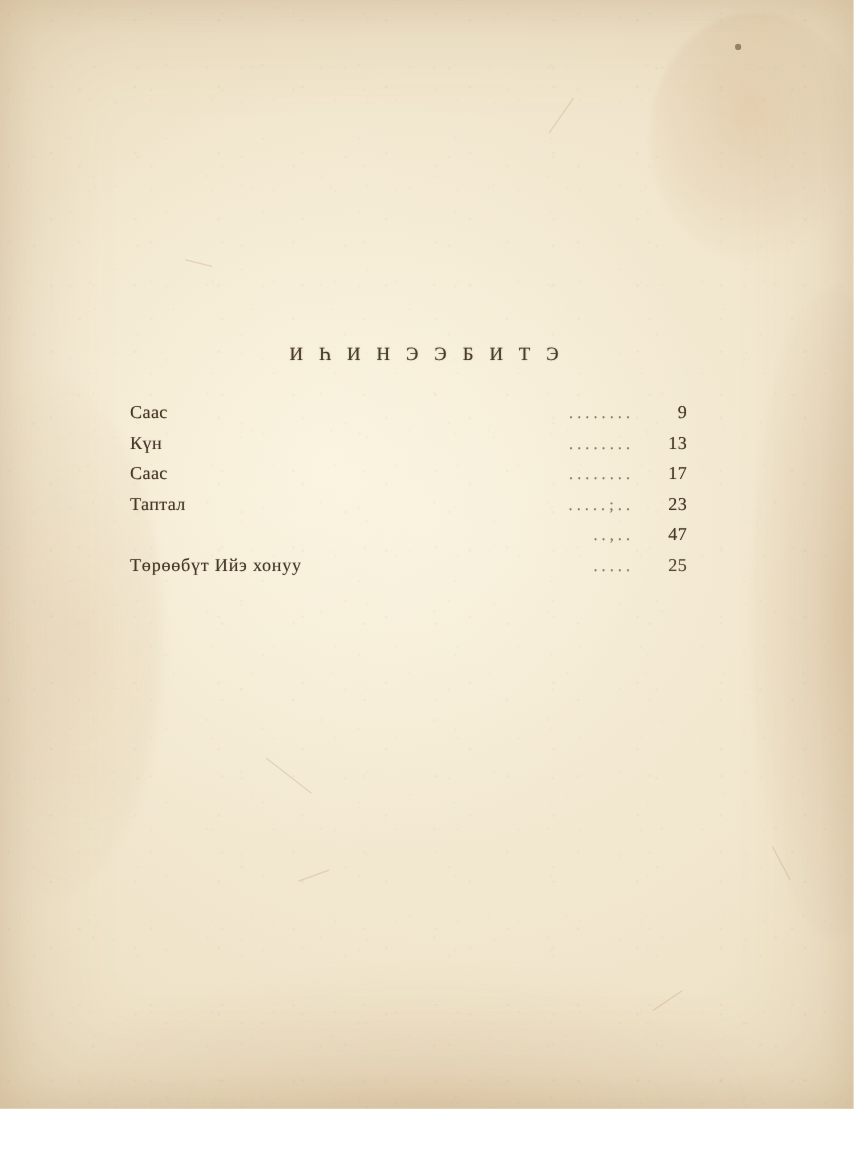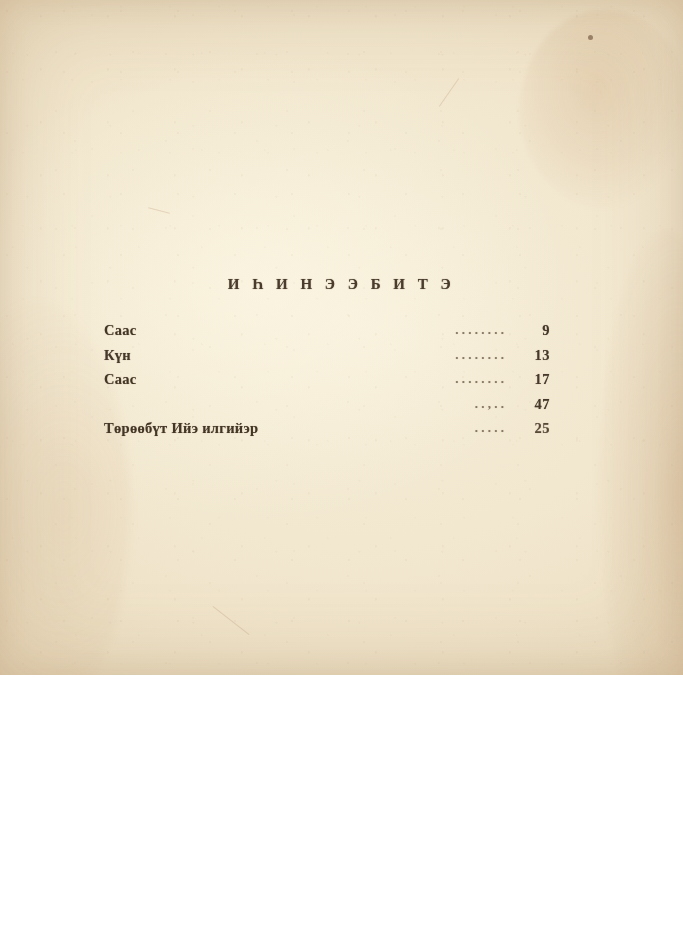--- a/index.html
+++ b/index.html
@@ -9,26 +9,25 @@
   body {
     width: 683px;
     height: 927px;
     overflow: hidden;
     font-family: "Liberation Serif", serif;
   }
 
   #page {
     position: relative;
     width: 683px;
-    height: 675px;
+    height: 887px;
     background:
       radial-gradient(ellipse 70% 55% at 38% 42%, rgba(255,250,232,0.55) 0%, rgba(255,248,228,0.0) 65%),
       radial-gradient(ellipse 120% 90% at 52% 48%, #f6eed9 0%, #f1e6cd 45%, #e8d9bb 78%, #ddcaa8 100%);
     overflow: hidden;
-    font-weight: bold;
   }
 
   
   #grain {
     position: absolute;
     inset: 0;
     pointer-events: none;
     opacity: 0.55;
     background-image:
       radial-gradient(circle at 12% 18%, rgba(160,120,80,0.10) 0 1px, transparent 1.2px),
@@ -207,29 +206,34 @@
         <span class="toc-dots">.    .    .    .    .    .    .    .</span>
         <span class="toc-page">13</span>
       </div>
 
       <div class="toc-row">
         <span class="toc-title">Саас</span>
         <span class="toc-dots">.    .    .    .    .    .    .    .</span>
         <span class="toc-page">17</span>
       </div>
 
+      <div class="toc-row">
+        <span class="toc-title">Таптал</span>
+        <span class="toc-dots">.    .    .    .    .    ;    .    .</span>
+        <span class="toc-page">23</span>
+      </div>
 
       <div class="toc-row">
         <span class="toc-dots">.    .    ,    .    .</span>
         <span class="toc-page">47</span>
       </div>
 
 
       <div class="toc-row">
-        <span class="toc-title">Төрөөбүт  Ийэ илгийэр</span>
+        <span class="toc-title">Төрөөбүт  Ийэ хонуу</span>
         <span class="toc-dots">.    .    .    .    .</span>
         <span class="toc-page">25</span>
       </div>
 
     </div>
   </div>
 
   <div id="vignette"></div>
 </div>
 

